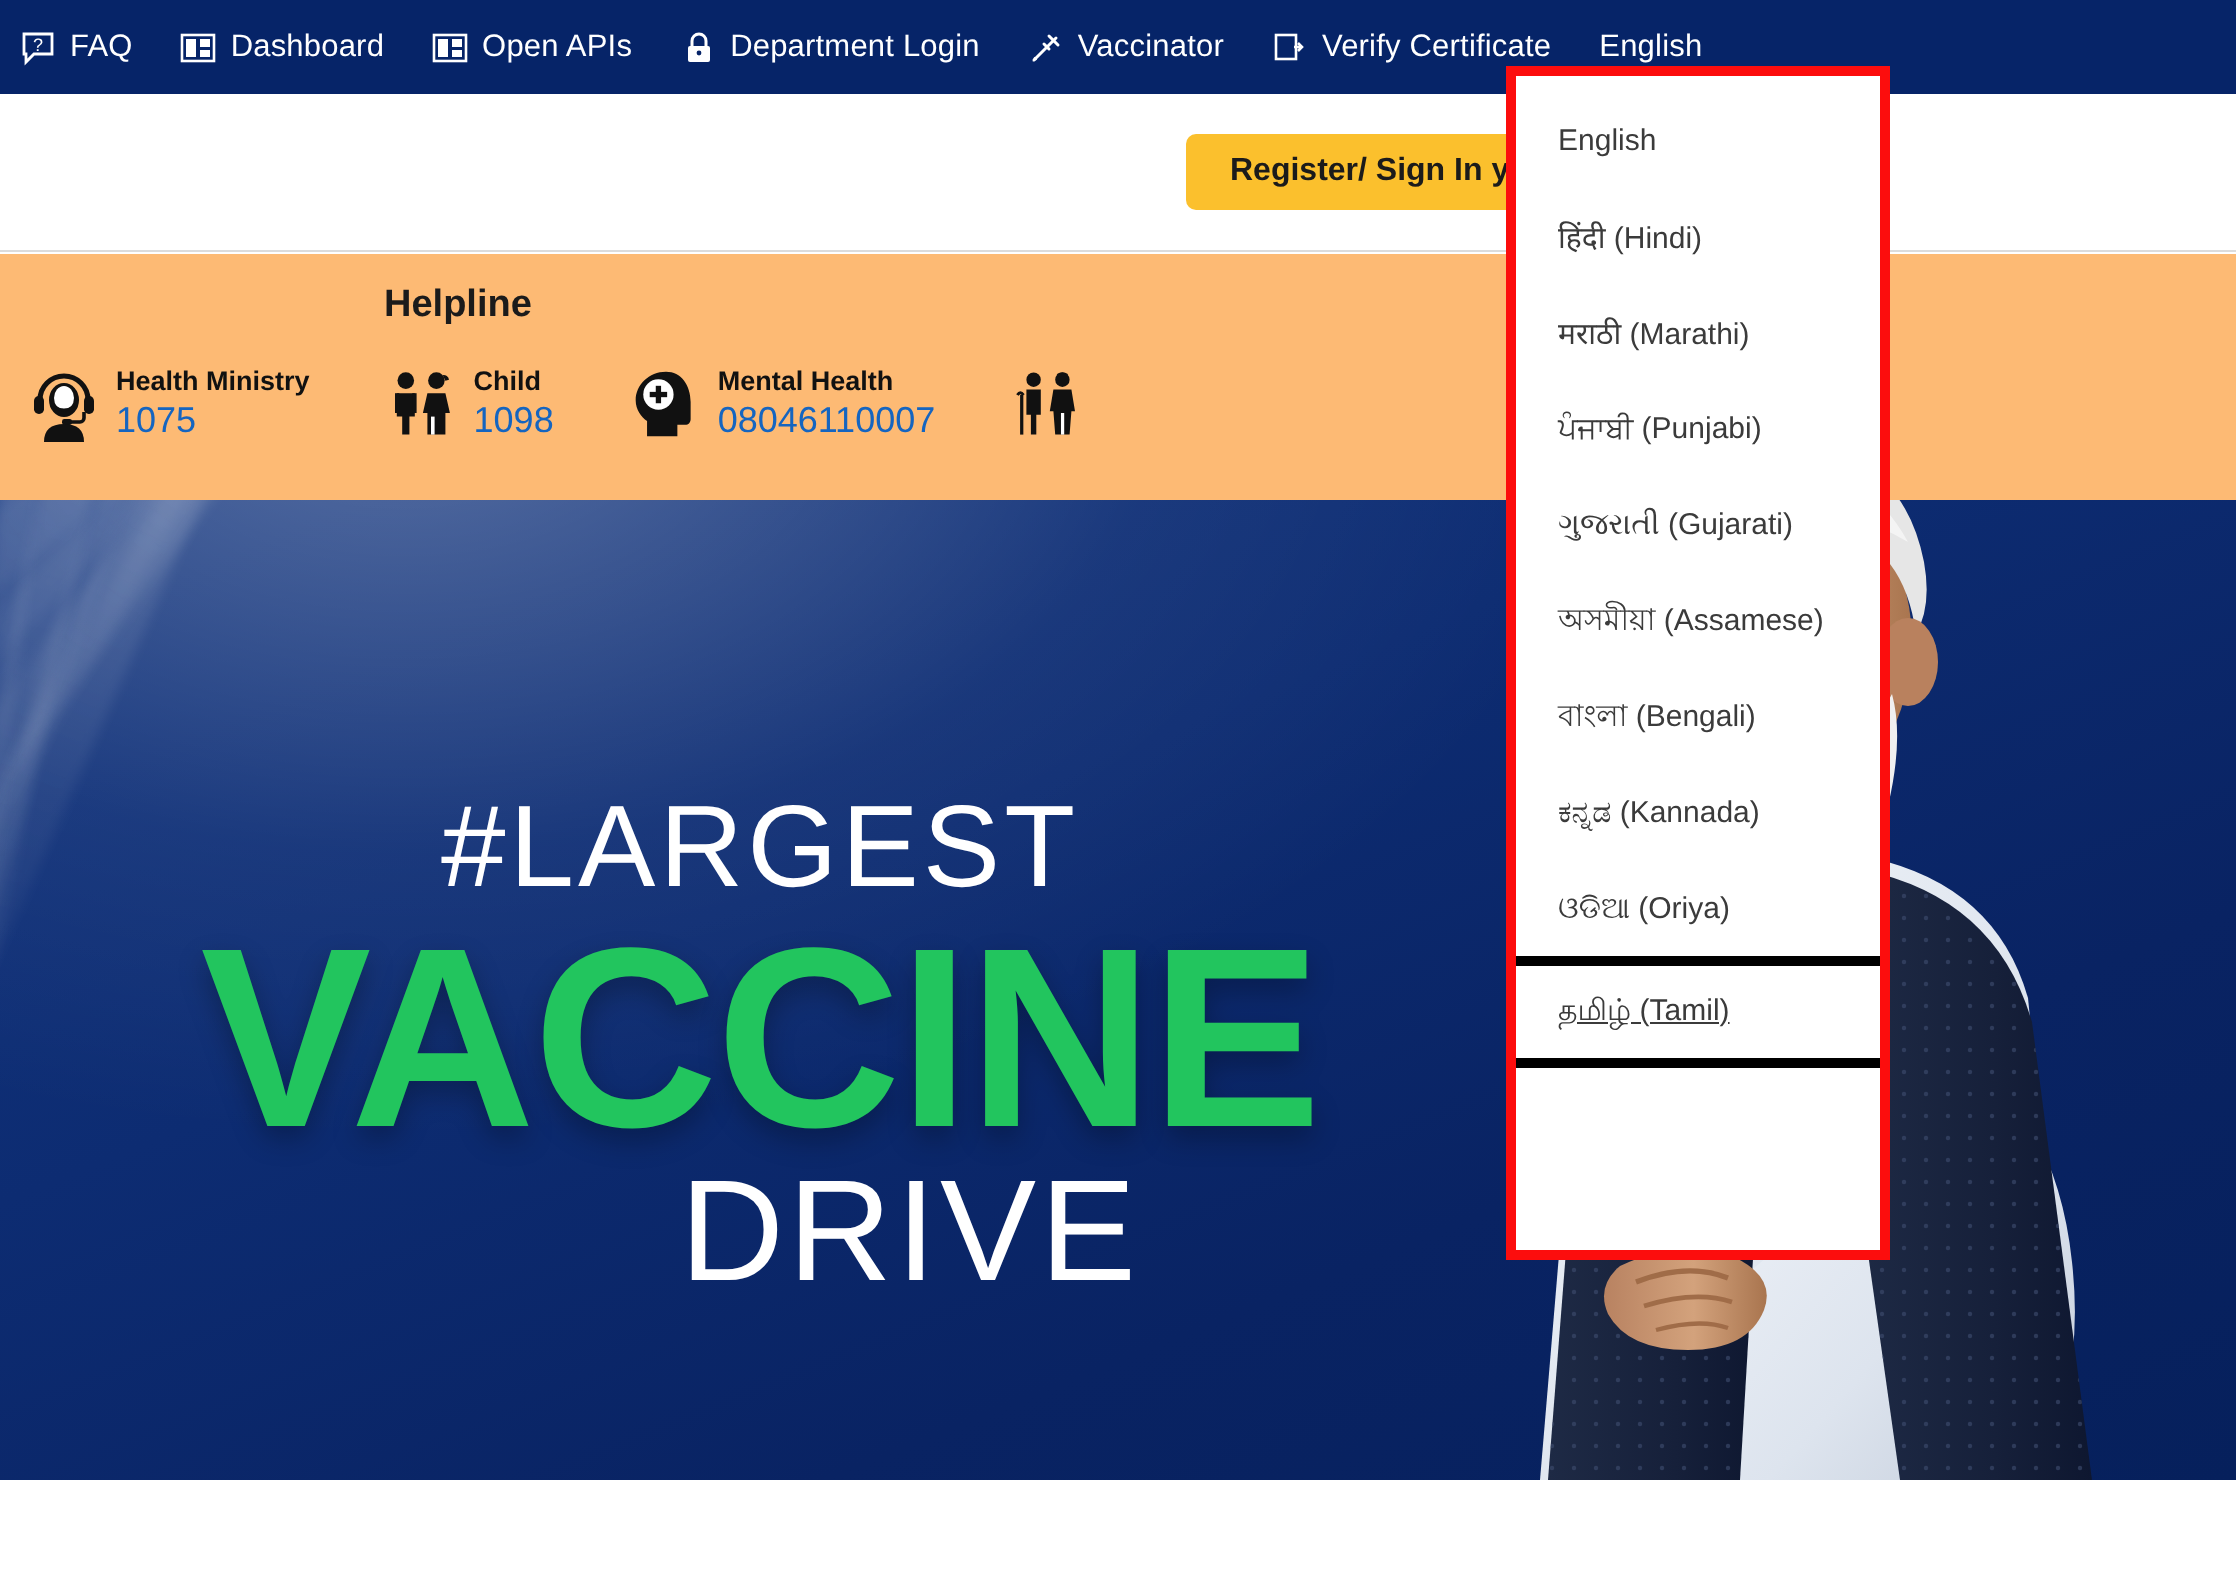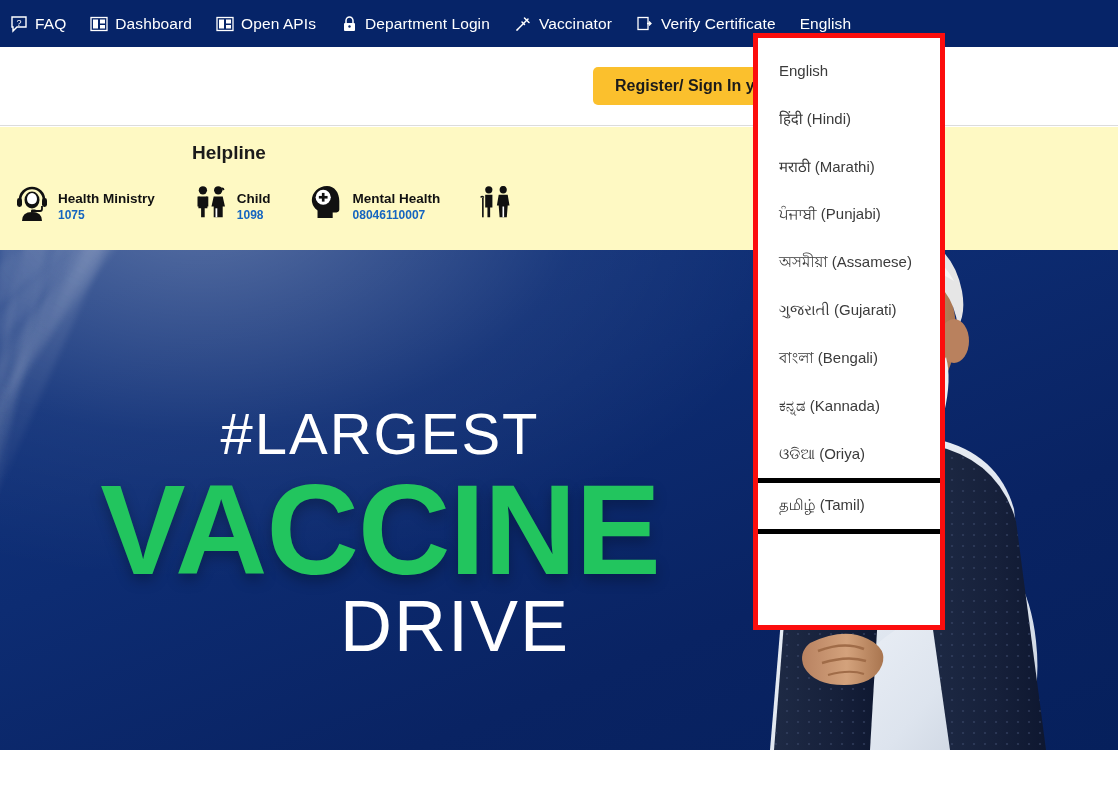--- a/index.html
+++ b/index.html
@@ -82,70 +82,70 @@
     display: flex;
     align-items: center;
   }
 
   
   .helpband {
     position: absolute;
     top: 127px; left: 0;
     width: 1118px;
     height: 123px;
-    background: #fef9c3;
+    background: #fdba74;
     z-index: 1;
   }
   .help-title {
     position: absolute;
     left: 192px;
     top: 15px;
     font-size: 19px;
     font-weight: bold;
     color: #1b1b1b;
   }
   .help-row {
     position: absolute;
     top: 55px;
     left: 14px;
     display: flex;
     align-items: flex-start;
   }
   .help-item {
     display: flex;
-    align-items: flex-end;
+    align-items: center;
     gap: 8px;
     margin-right: 38px;
   }
   .help-icon {
     width: 36px; height: 40px;
     flex: 0 0 36px;
     display: flex;
     align-items: center;
     justify-content: center;
   }
   .help-icon svg { display: block; }
   .help-text { display: flex; flex-direction: column; gap: 2px; }
   .help-label {
     font-size: 13.5px;
     font-weight: bold;
     color: #111111;
     white-space: nowrap;
   }
   .help-num {
-    font-size: 12px;
-    font-weight: bold;
+    font-size: 18px;
+    font-weight: normal;
     color: #1565c0;
     white-space: nowrap;
   }
 
   
   .banner {
     position: absolute;
-    top: 250px; left: 0;
+    top: 240px; left: 0;
     width: 1118px;
     height: 500px;
     overflow: hidden;
     background: #0a2a76;
     z-index: 0;
   }
   .banner-bg {
     position: absolute; inset: 0;
     background:
       radial-gradient(ellipse 900px 560px at 18% -10%, rgba(255,255,255,0.30) 0%, rgba(255,255,255,0.05) 42%, rgba(255,255,255,0) 68%),
@@ -242,20 +242,21 @@
     background: #ffffff;
   }
   .lang-item.selected {
     border: 5px solid #000000;
     height: 56px;
     margin-left: -5px;
     margin-right: -5px;
     width: 204px;
     padding-left: 21px;
     background: #ffffff;
+    text-decoration: underline;
   }
 </style>
 </head>
 <body>
 
 <div id="app">
 
   <div class="topnav">
 
     <div class="navitem">
@@ -503,22 +504,22 @@
     </svg>
   </div>
 
   <div class="lang-wrap">
     <div class="lang-redbox"></div>
     <div class="lang-list">
       <div class="lang-item">English</div>
       <div class="lang-item">हिंदी (Hindi)</div>
       <div class="lang-item">मराठी (Marathi)</div>
       <div class="lang-item">ਪੰਜਾਬੀ (Punjabi)</div>
+      <div class="lang-item">ગુજરાતી (Gujarati)</div>
       <div class="lang-item">অসমীয়া (Assamese)</div>
-      <div class="lang-item">ગુજરાતી (Gujarati)</div>
       <div class="lang-item">বাংলা (Bengali)</div>
       <div class="lang-item">ಕನ್ನಡ (Kannada)</div>
       <div class="lang-item">ଓଡିଆ (Oriya)</div>
       <div class="lang-item selected">தமிழ் (Tamil)</div>
     </div>
   </div>
 
 </div>
 
 </body></html>

